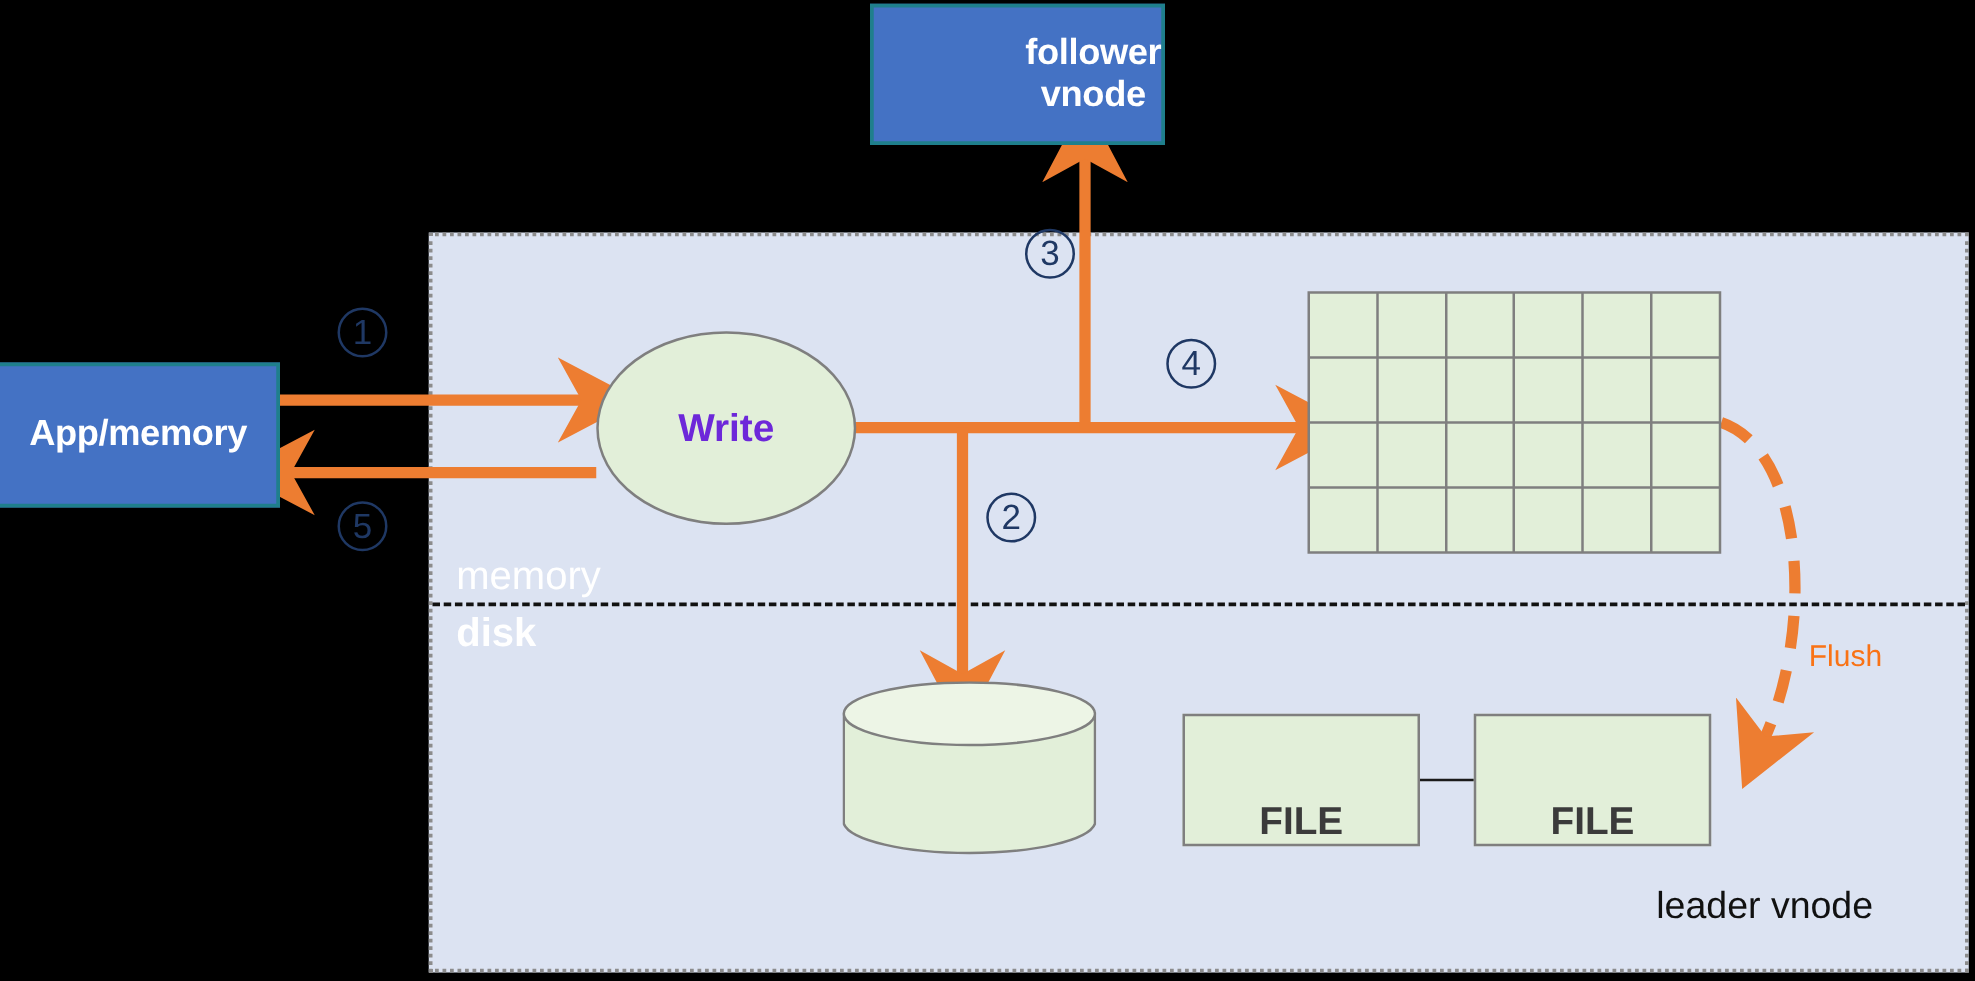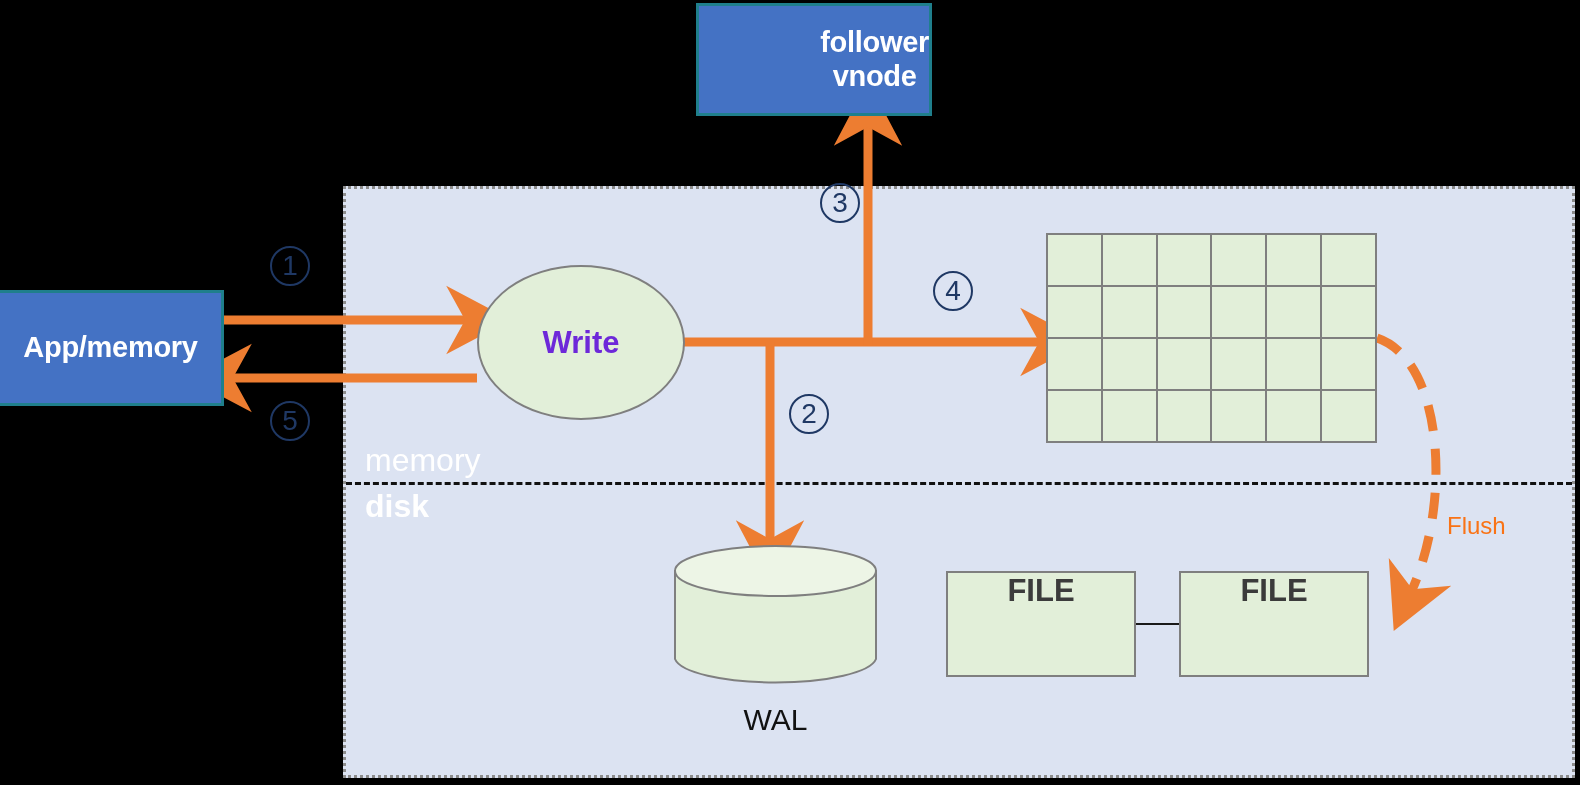--- a/index.html
+++ b/index.html
@@ -104,21 +104,21 @@
 
   
   .file-box {
     position: absolute;
     top: 571px;
     height: 106px;
     background: #e2efd9;
     border: 2px solid #7f7f7f;
     box-sizing: border-box;
     display: flex;
-    align-items: flex-start;
+    align-items: flex-end;
     justify-content: center;
     color: #3b3b3b;
     font-size: 31px;
     font-weight: bold;
   }
   #file-box-1 { left: 946px; width: 190px; }
   #file-box-2 { left: 1179px; width: 190px; }
   #file-link-line {
     position: absolute;
     left: 1136px; top: 623px;
@@ -256,32 +256,32 @@
     <div></div>
     <div></div>
     <div></div>
     <div></div>
   </div>
 
   <svg id="wal-cylinder" viewBox="0 0 203 140">
     <path d="M1,26 L1,114 A101,26 0 0 0 202,114 L202,26 Z" fill="#e2efd9" stroke="#7f7f7f" stroke-width="2"></path>
     <ellipse cx="101.5" cy="26" rx="100.5" ry="25" fill="#edf5e6" stroke="#7f7f7f" stroke-width="2"></ellipse>
   </svg>
-  <div id="wal-label">WAL</div>
 
   <div class="file-box" id="file-box-1">
     <span>FILE</span>
   </div>
   <div id="file-link-line"></div>
   <div class="file-box" id="file-box-2">
     <span>FILE</span>
   </div>
 
   <div id="flush-label">Flush</div>
 
+  <div id="leader-vnode-label">leader vnode</div>
 
   <div class="step-badge" id="step-1">1</div>
   <div class="step-badge" id="step-2">2</div>
   <div class="step-badge" id="step-3">3</div>
   <div class="step-badge" id="step-4">4</div>
   <div class="step-badge" id="step-5">5</div>
 
 </div>
 
 </body></html>

